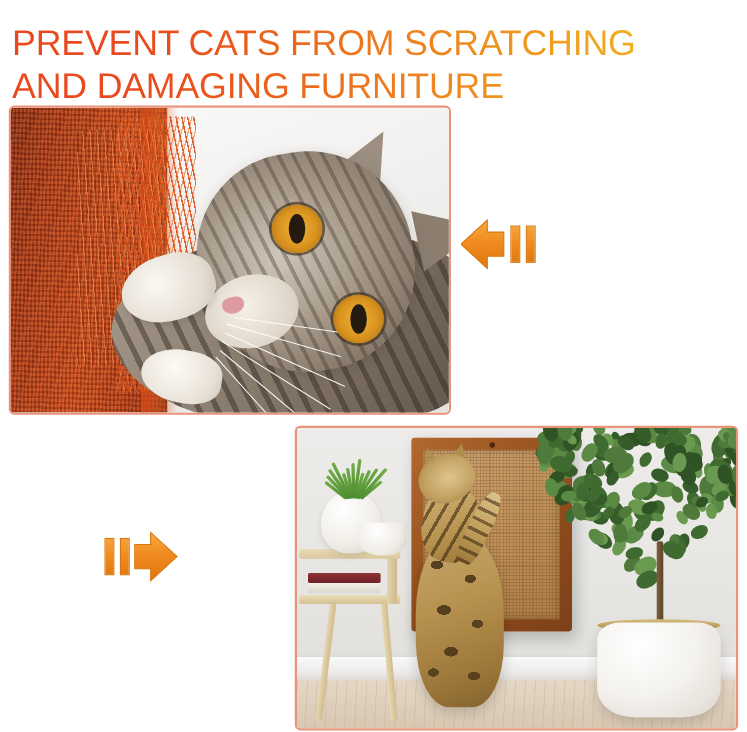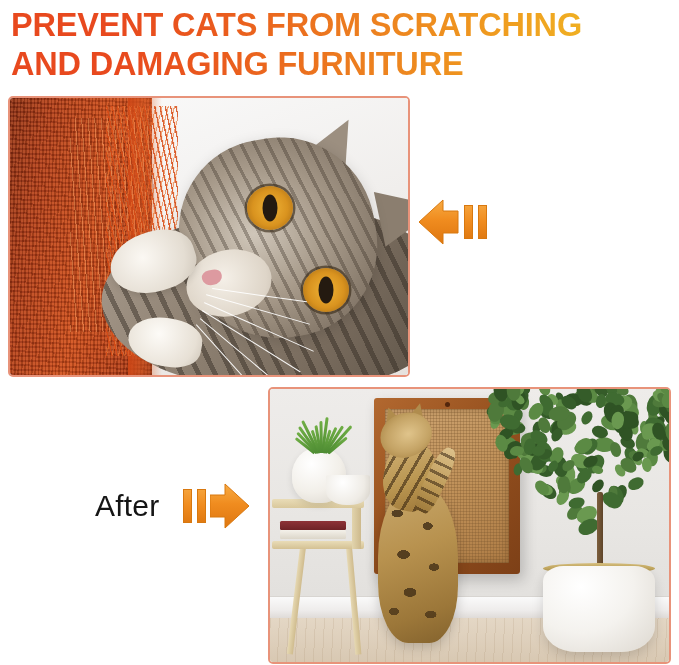--- a/index.html
+++ b/index.html
@@ -13,24 +13,24 @@
     position: relative;
     overflow: hidden;
     font-family: "Liberation Sans", sans-serif;
     -webkit-font-smoothing: antialiased;
   }
 
   
   .headline {
     position: absolute;
     left: 11px;
-    top: 6px;
+    top: 20px;
     width: 660px;
     font-size: 32.5px;
-    font-weight: bold;
+    font-weight: normal;
     line-height: 39px;
     letter-spacing: -0.2px;
     white-space: pre-line;
     background-image: linear-gradient(90deg,
         #e8491e 0%,
         #e8491e 16%,
         #ea5a1d 31%,
         #ec7a1f 50%,
         #ef991f 72%,
         #f0b122 88%,
@@ -669,21 +669,20 @@
         <div class="leaf" style="left: 175.169px; top: 7.34825px; background: rgb(91, 138, 68); transform: rotate(322.215deg); width: 21.5516px; height: 15.8045px;"></div>
       </div>
     <div class="as-trunk"></div>
     <div class="as-tree-soil"></div>
     <div class="as-tree-rim"></div>
     <div class="as-tree-pot"></div>
   </div>
 </div>
 
 <div class="arrow-row" id="after-row">
-  <span class="label">After</span>
   <div class="bars">
     <span class="bar"></span>
     <span class="bar"></span>
   </div>
   <svg class="arrow-head" width="40" height="48" viewBox="0 0 40 48">
     <defs>
       <linearGradient id="gradR" x1="0" y1="0" x2="0" y2="1">
         <stop offset="0%" stop-color="#f7ab43"></stop>
         <stop offset="45%" stop-color="#f08c1f"></stop>
         <stop offset="100%" stop-color="#de7610"></stop>

